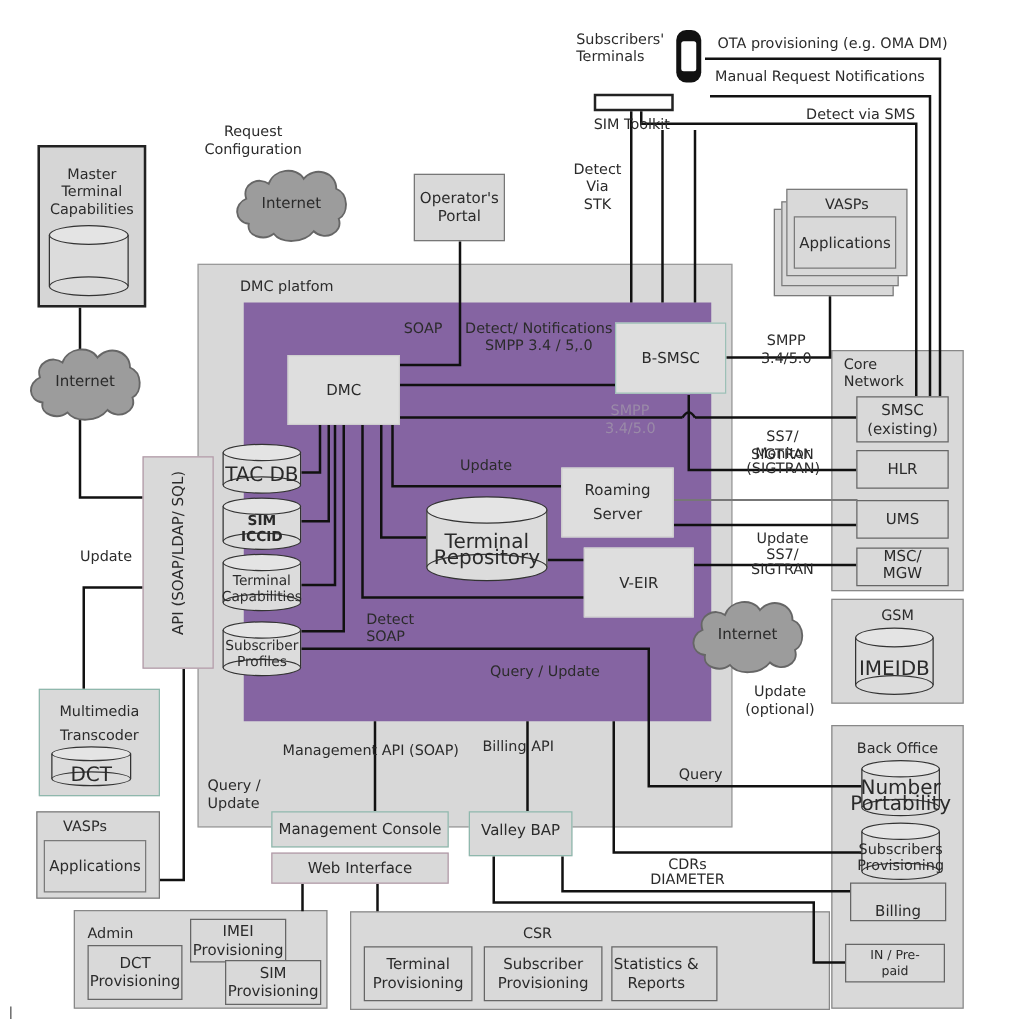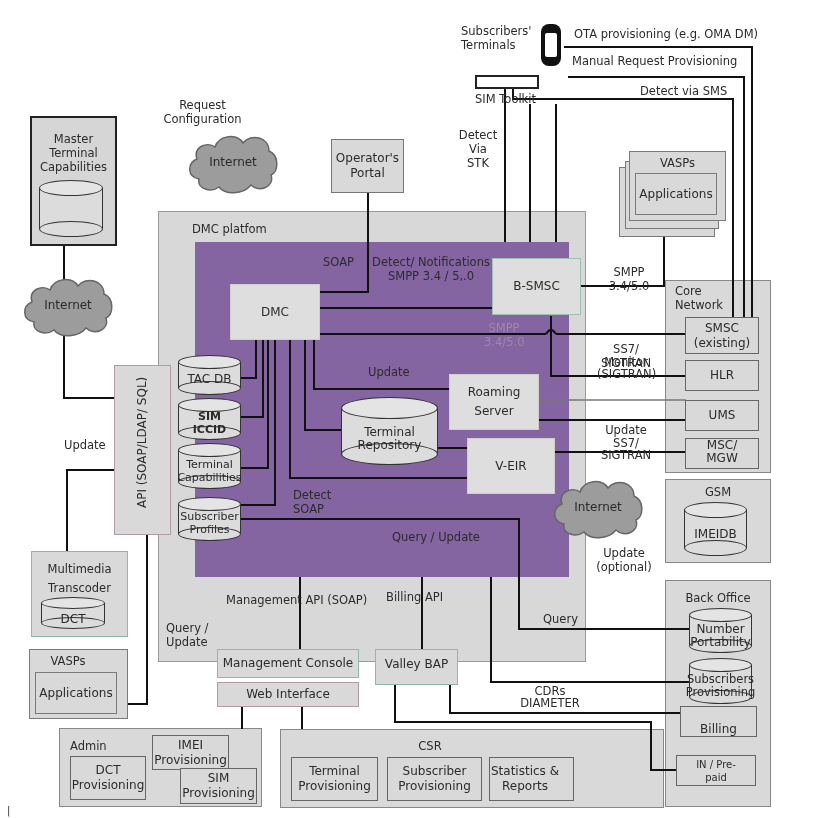--- a/index.html
+++ b/index.html
@@ -6,29 +6,29 @@
   body{width:822px;height:818px;position:relative;overflow:hidden;font-family:"DejaVu Sans",sans-serif;color:#2a2a2a;}
   .abs{position:absolute;}
   .box{position:absolute;background:#d9d9d9;border:1.5px solid #7a7a7a;box-sizing:border-box;}
   .dark{border:2px solid #222;}
   .lt{background:#dedede;}
   .teal{border-color:#8fb8ad;}
   .pink{border-color:#b39aa8;}
   .purple{position:absolute;background:#8564a2;}
   .lbl{position:absolute;font-size:11.5px;line-height:14px;text-align:center;white-space:nowrap;color:#2b2b2b;}
   .lbl.l{text-align:left;}
-  .lbl.r{text-align:left;}
+  .lbl.r{text-align:center;}
   .lbl.gray{color:#9a8aa8;}
   .ctr{display:flex;align-items:center;justify-content:center;text-align:center;font-size:12px;line-height:15px;}
   svg.wires{position:absolute;left:0;top:0;pointer-events:none;}
   .cyl{position:absolute;}
   .cyl .body{position:absolute;left:0;right:0;background:#dcdcdc;border-left:1.5px solid #333;border-right:1.5px solid #333;}
   .cyl .top{position:absolute;left:0;right:0;top:0;border:1.5px solid #333;border-radius:50%;background:#e4e4e4;box-sizing:border-box;}
   .cyl .bot{position:absolute;left:0;right:0;bottom:0;border:1.5px solid #333;border-radius:50%;background:#dcdcdc;box-sizing:border-box;}
-  .cyl .txt{position:absolute;left:0;right:0;display:flex;align-items:center;justify-content:center;text-align:center;font-size:12px;line-height:13px;}
+  .cyl .txt{position:absolute;left:0;right:0;display:flex;align-items:center;justify-content:center;text-align:center;font-size:16px;line-height:13px;}
   .cloud{position:absolute;}
   .cloud .txt{position:absolute;left:0;right:0;top:0;bottom:0;display:flex;align-items:center;justify-content:center;font-size:12px;}
   .vert{position:absolute;transform:rotate(-90deg);transform-origin:center;white-space:nowrap;font-size:12px;}
 </style>
 </head>
 <body>
 
 <style>.nl{white-space:pre-line;}</style>
 
 <div class="box" style="left:158px;top:211px;width:428px;height:451px;background:#d8d8d8;border-color:#9a9a9a;"></div>
@@ -109,21 +109,21 @@
 </svg>
 
 <div class="lbl l nl" style="left: 461px; top: 24px; white-space: pre-line;">Subscribers'
 Terminals</div>
 <div class="lbl" style="left:475px;top:56px;margin-top:36px;">SIM Toolkit</div>
 <div class="box" style="left:475px;top:75px;width:64px;height:14px;background:#fff;border:2px solid #222;"></div>
 <div class="abs" style="left:541px;top:24px;width:20px;height:42px;background:#111;border-radius:8px;">
   <div style="position:absolute;left:4px;top:9px;width:12px;height:24px;background:#fff;border-radius:2px;"></div>
 </div>
 <div class="lbl l" style="left:574px;top:27px;">OTA provisioning (e.g. OMA DM)</div>
-<div class="lbl l" style="left:572px;top:54px;">Manual Request Provisioning</div>
+<div class="lbl l" style="left:572px;top:54px;">Manual Request Notifications</div>
 <div class="lbl r" style="left:640px;top:84px;width:97px;">Detect via SMS</div>
 <div class="lbl nl" style="left: 455px; top: 128px; width: 46px; white-space: pre-line;">Detect
 Via
 STK</div>
 <div class="lbl nl" style="left: 160px; top: 98px; width: 85px; white-space: pre-line;">Request
 Configuration</div>
 
 <div class="cloud" style="left:185px;top:127px;width:96px;height:70px;">
   <svg width="96" height="70">
       <path d="M14 52 C2 50 2 36 12 32 C8 20 22 14 30 20 C34 8 52 6 58 16 C66 6 84 10 84 24 C94 28 94 44 86 48 C90 60 74 66 66 58 C58 68 40 68 34 60 C26 66 12 62 14 52 Z" fill="#9c9c9c" stroke="#666" stroke-width="1.5"></path>

